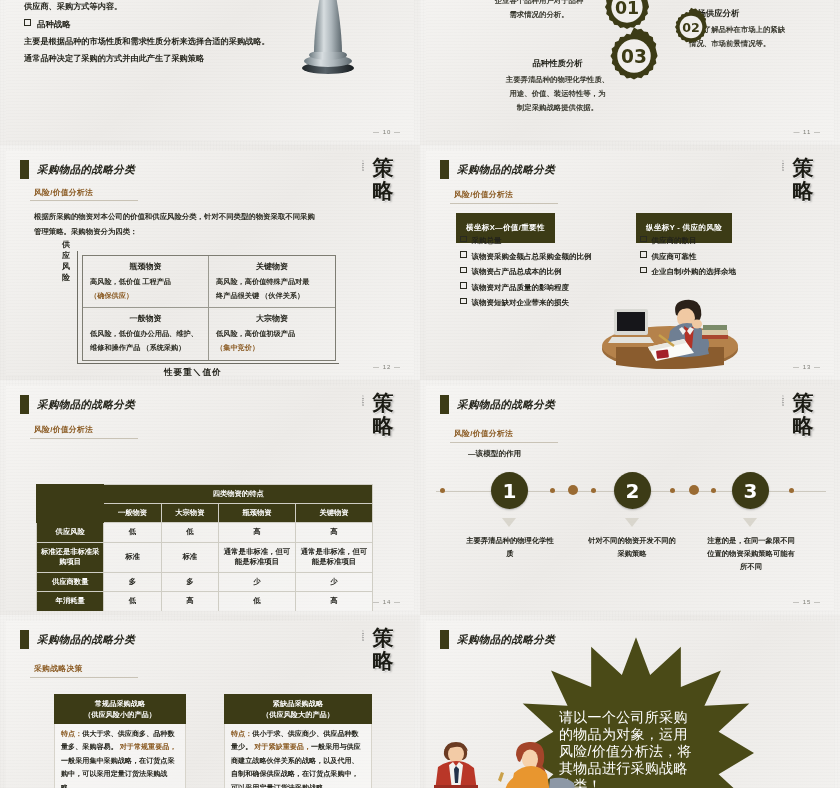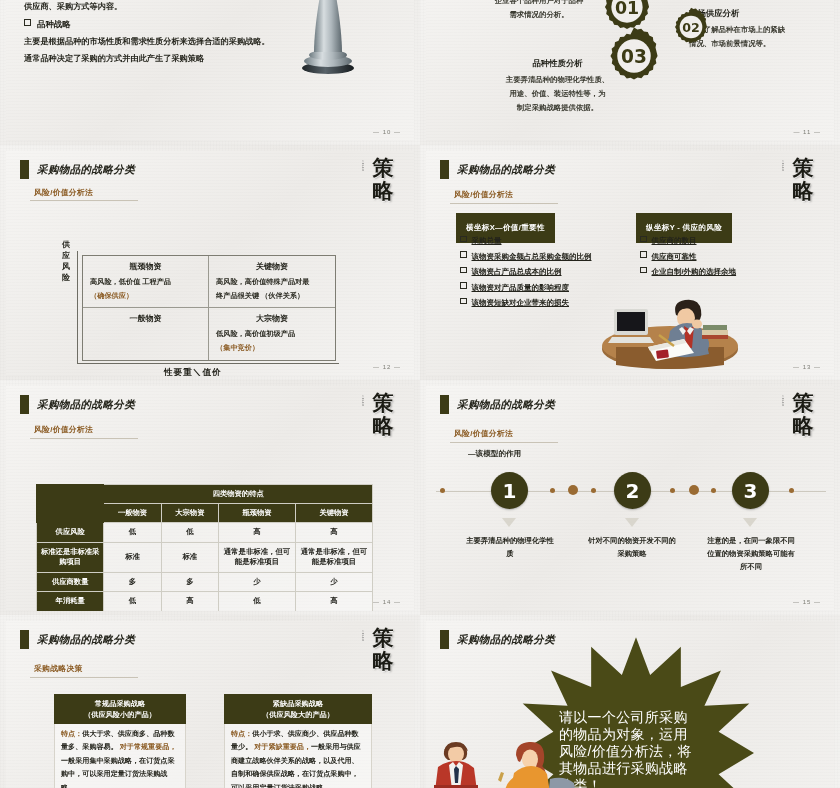--- a/index.html
+++ b/index.html
@@ -73,21 +73,21 @@
   .cell .ct{text-align:center;font-size:8px;font-weight:bold;color:#1f1f17;margin-bottom:3px;}
   .cell .cd{font-size:7.2px;line-height:13.5px;color:#2b2b22;font-weight:bold;}
   .axisY{position:absolute;font-size:8px;font-weight:bold;color:#1f1f17;line-height:11px;width:12px;text-align:center;}
   .axisX{position:absolute;font-size:8.6px;font-weight:bold;color:#1f1f17;letter-spacing:1px;}
   .axline{position:absolute;background:#6e6d64;}
 
   
   .chip{position:absolute;background:#3c3b16;color:#fff;font-size:7.6px;font-weight:bold;
         padding:10px 10px;letter-spacing:.3px;white-space:nowrap;}
   .bul{position:absolute;font-size:7.5px;line-height:15.5px;color:#23231b;font-weight:bold;}
-  .bul div{white-space:nowrap;text-decoration:underline;}
+  .bul div{white-space:nowrap;}
   .bul .sq{display:inline-block;width:4.5px;height:4.5px;border:1.2px solid #2a2a20;margin-right:5px;vertical-align:1px;}
   .deskman{position:absolute;}
 
   
   table.t14{position:absolute;border-collapse:collapse;font-weight:bold;margin-top:36px;}
   table.t14 td,table.t14 th{border:1px solid #cfcdc4;text-align:center;vertical-align:middle;}
   table.t14 .hd{background:#3c3b16;color:#ffffff;font-size:7.3px;padding:4px 2px;}
   table.t14 .rh{background:#3c3b16;color:#ffffff;font-size:7.3px;padding:4px 3px;line-height:10px;}
   table.t14 .cv{background:rgba(255,255,255,.30);color:#262620;font-size:7.4px;padding:4px 2px;line-height:10.5px;}
   table.t14 .blank{background:#3c3b16;border:1px solid #3c3b16;}
@@ -210,20 +210,24 @@
 
   <div class="slide">
     <div class="shell">
       <div class="hdr">
         <div class="hdr-bar"></div>
         <div class="hdr-title">采购物品的战略分类</div>
       </div>
       <div class="subhd" style="top:36px;">风险/价值分析法</div>
       <div class="subhd-rule" style="top:49px;width:108px;"></div>
 
+      <div class="para" style="left:28px;top:58px;width:352px;">
+        <div>根据所采购的物资对本公司的价值和供应风险分类，针对不同类型的物资采取不同采购</div>
+        <div>管理策略。采购物资分为四类：</div>
+      </div>
 
       <div class="axisY" style="left:54px;top:88px;">供应风险</div>
       <div class="axline" style="left:71px;top:100px;width:1px;height:113px;"></div>
       <div class="axline" style="left:71px;top:212px;width:262px;height:1px;"></div>
 
       <div class="matrix" style="left:76px;top:104px;width:252px;height:104px;">
         <div class="cell">
           <div class="ct">瓶颈物资</div>
           <div class="cd">
             <div>高风险，低价值 工程产品</div>
@@ -232,20 +236,24 @@
         </div>
         <div class="cell">
           <div class="ct">关键物资</div>
           <div class="cd">
             <div>高风险，高价值特殊产品对最</div>
             <div>终产品很关键 （伙伴关系）</div>
           </div>
         </div>
         <div class="cell">
           <div class="ct">一般物资</div>
+          <div class="cd">
+            <div>低风险，低价值办公用品、维护、</div>
+            <div>维修和操作产品 （系统采购）</div>
+          </div>
         </div>
         <div class="cell">
           <div class="ct">大宗物资</div>
           <div class="cd">
             <div>低风险，高价值初级产品</div>
             <div style="color:#8a5a22;">（集中竞价）</div>
           </div>
         </div>
       </div>
 

